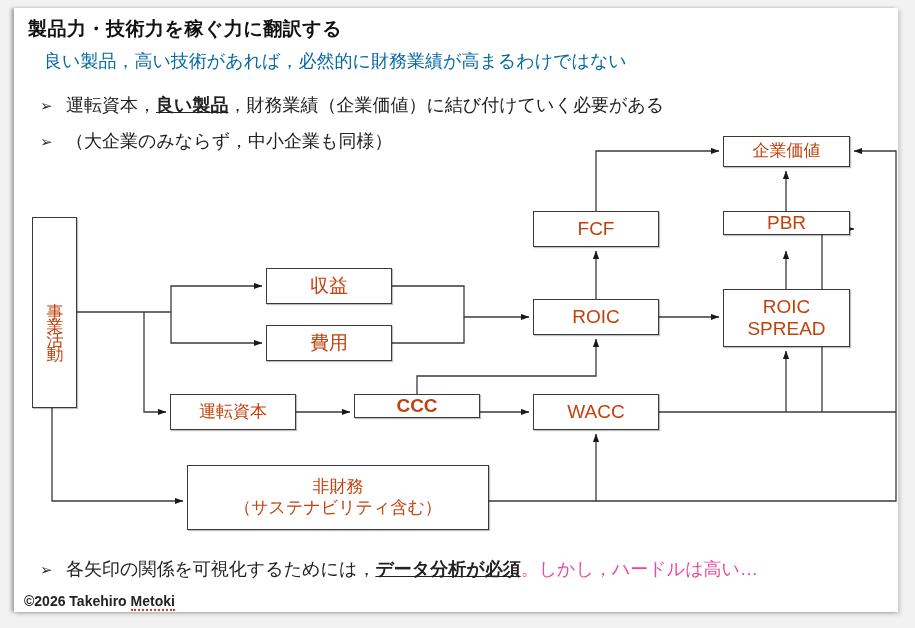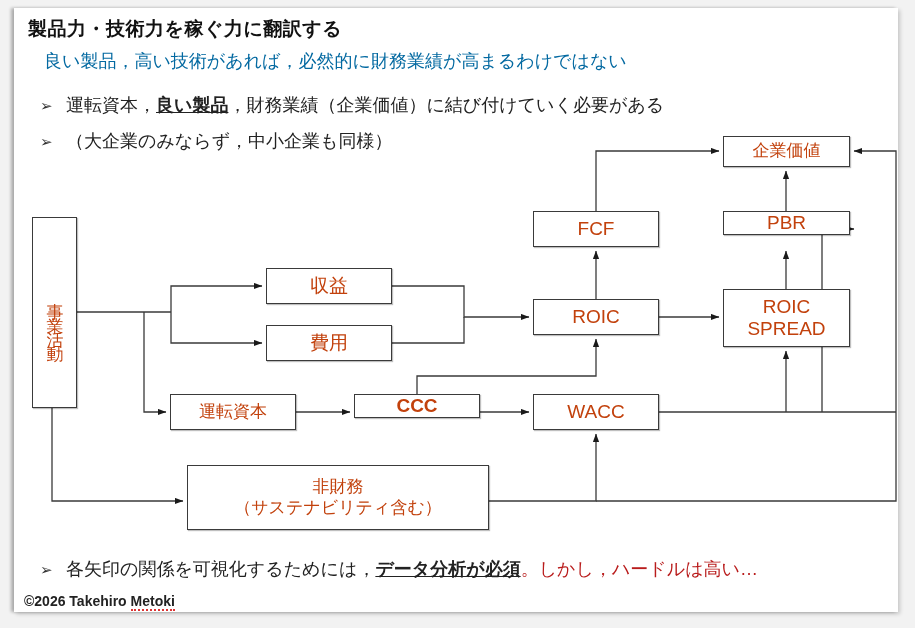--- a/index.html
+++ b/index.html
@@ -31,21 +31,21 @@
   .bullet{
     position:absolute;font-size:18px;color:#222;white-space:nowrap;
   }
   .bullet .mark{
     display:inline-block;width:26px;color:#333;font-size:15px;
   }
   .bullet b{font-weight:bold;text-decoration:underline;}
   #b1{left:26px;top:85px;}
   #b2{left:26px;top:121px;}
   #b3{left:26px;top:549px;}
-  .muted{color:#b91c1c;margin-top:22px;}
+  .muted{color:#ec4899;margin-top:22px;}
   .copyright{
     position:absolute;left:10px;top:585px;
     font-size:14px;font-weight:bold;color:#222;
     white-space:nowrap;
   }
   .sq{
     border-bottom:2px dotted #d33;
     padding-bottom:0px;
   }
   

